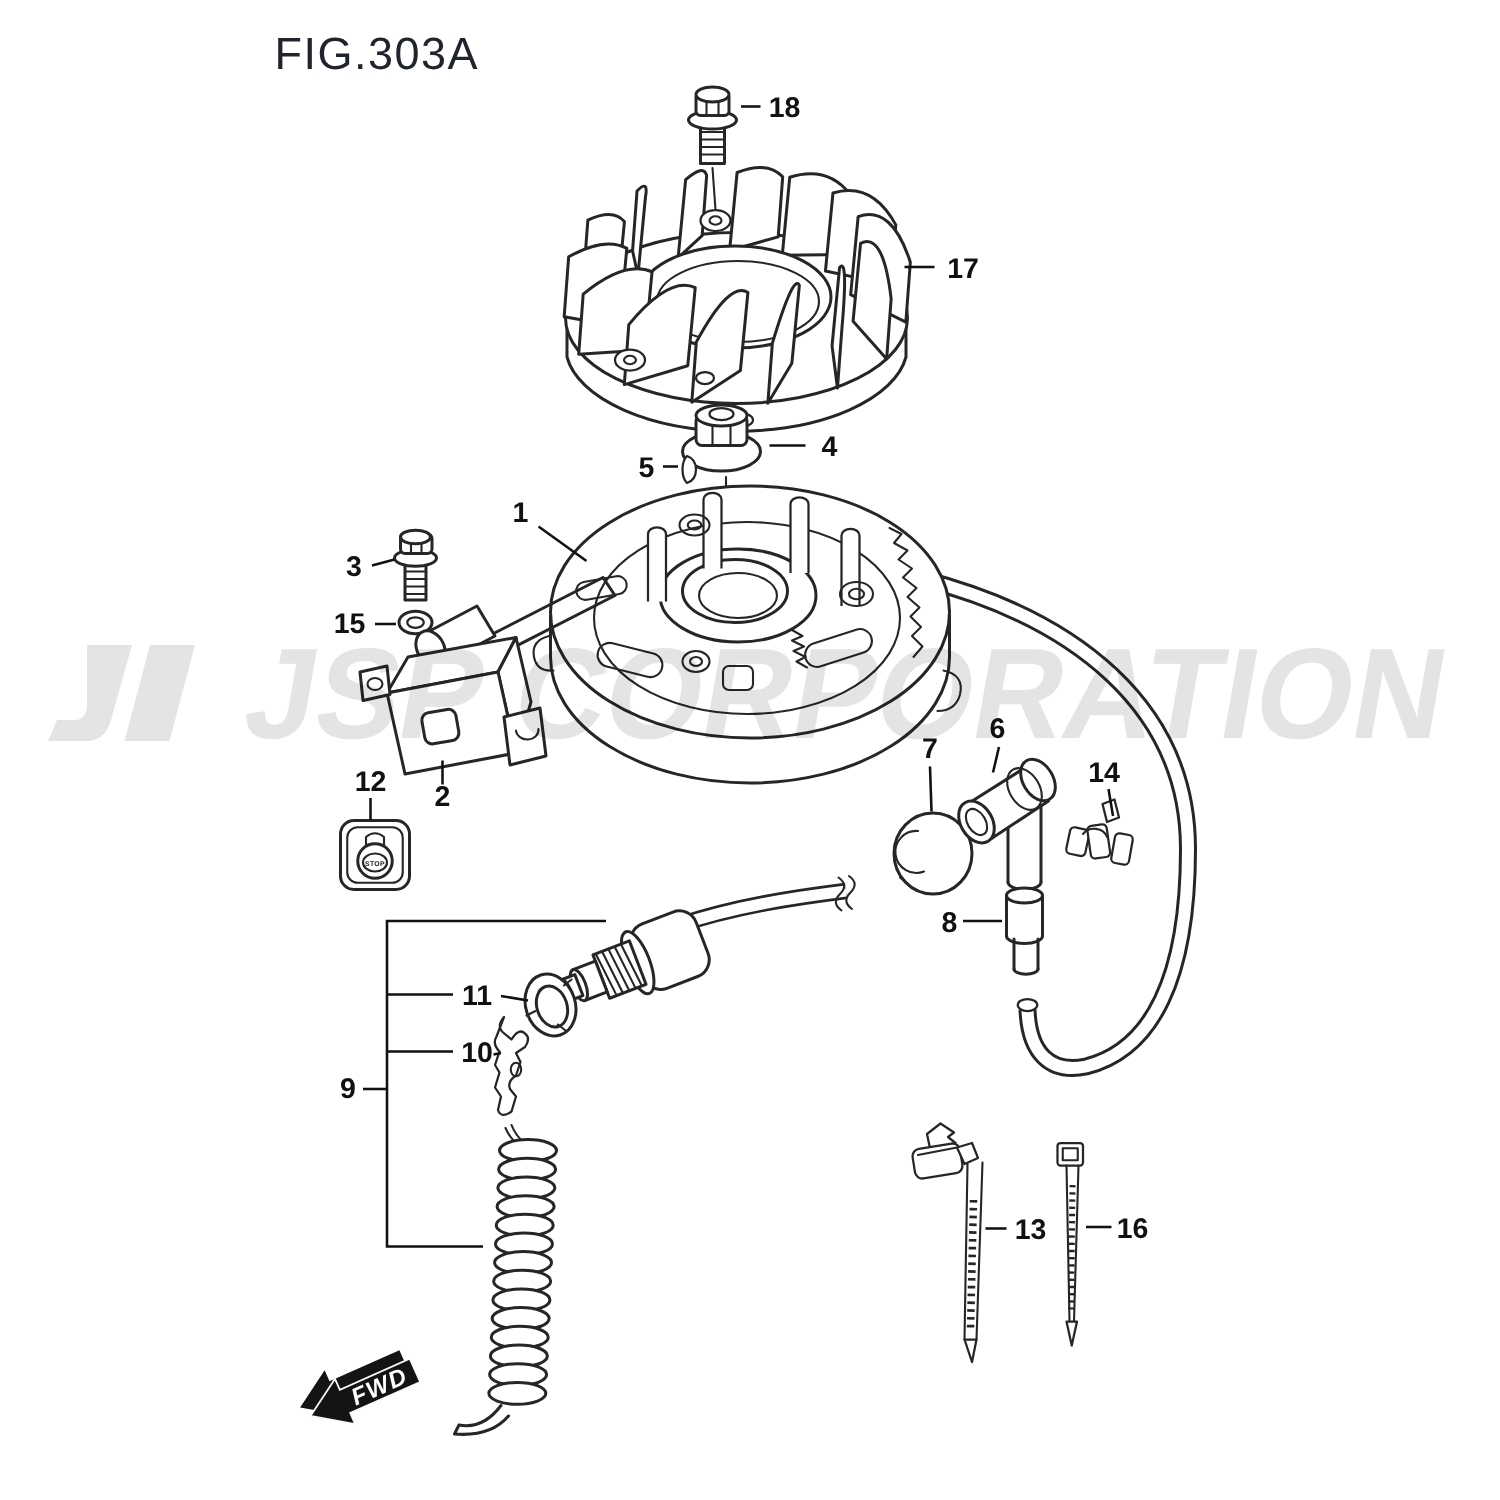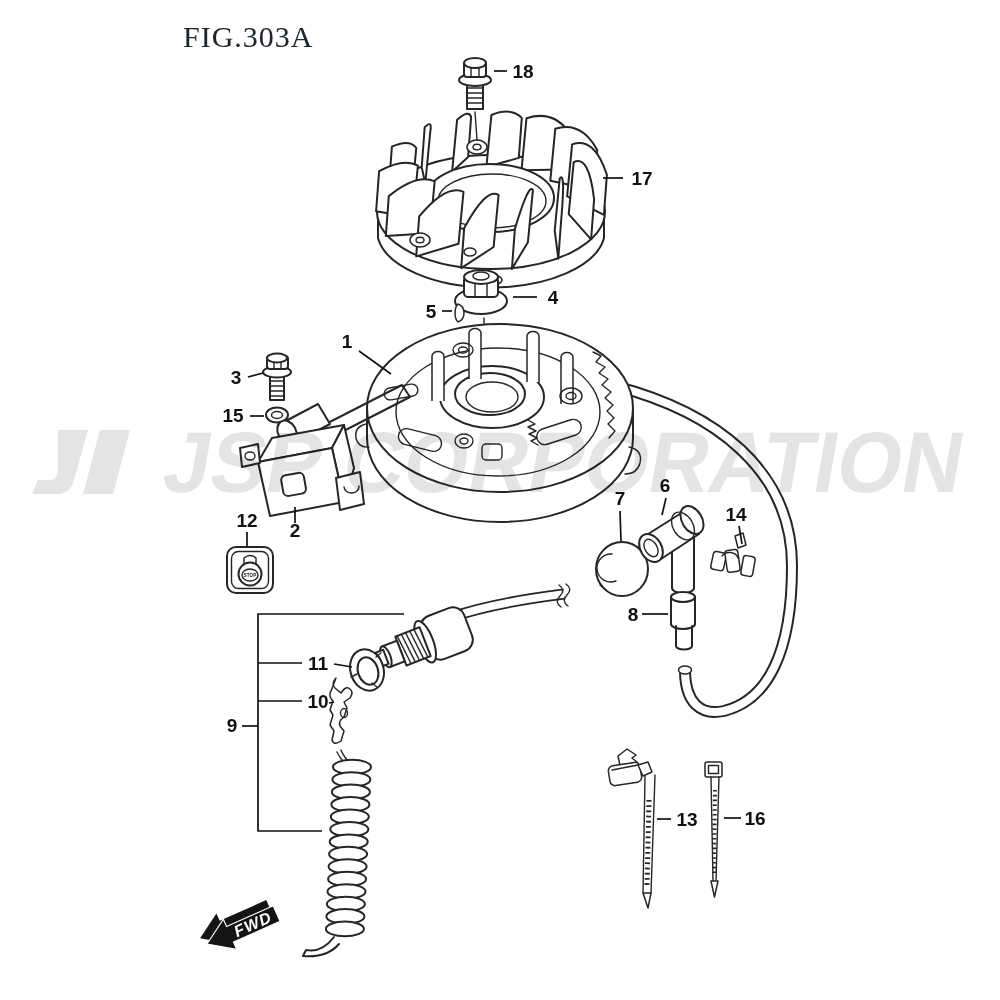--- a/index.html
+++ b/index.html
@@ -1,19 +1,19 @@
 <!DOCTYPE html>
 <html><head>
 <meta charset="utf-8">
 <style>
   html,body{margin:0;padding:0;background:#fff;}
   #stage{position:relative;width:1000px;height:1000px;background:#fff;overflow:hidden;
          font-family:"Liberation Sans",sans-serif;}
   #fig-title{position:absolute;left:183px;top:20px;font-size:30px;font-weight:500;
-             letter-spacing:1px;color:#20242c;font-family:Liberation Serif, serif;}
+             letter-spacing:1px;color:#20242c;}
   svg{position:absolute;left:0;top:0;}
   .ln{fill:none;stroke:#262626;stroke-width:2;stroke-linecap:round;stroke-linejoin:round;}
   .ln2{fill:none;stroke:#262626;stroke-width:1.4;stroke-linecap:round;stroke-linejoin:round;}
   .wf{fill:#ffffff;stroke:#262626;stroke-width:2;stroke-linejoin:round;}
   .wf2{fill:#ffffff;stroke:#262626;stroke-width:1.5;stroke-linejoin:round;}
   .ldr{fill:none;stroke:#111;stroke-width:1.7;}
   .lbl{font-family:"Liberation Sans",sans-serif;font-weight:bold;font-size:19px;fill:#111;
        text-anchor:middle;}
   .wm{font-family:"Liberation Sans",sans-serif;font-weight:bold;font-size:86px;fill:#e4e4e4;}
   .stoptxt{font-family:"Liberation Sans",sans-serif;font-weight:bold;font-size:4.6px;fill:#222;

